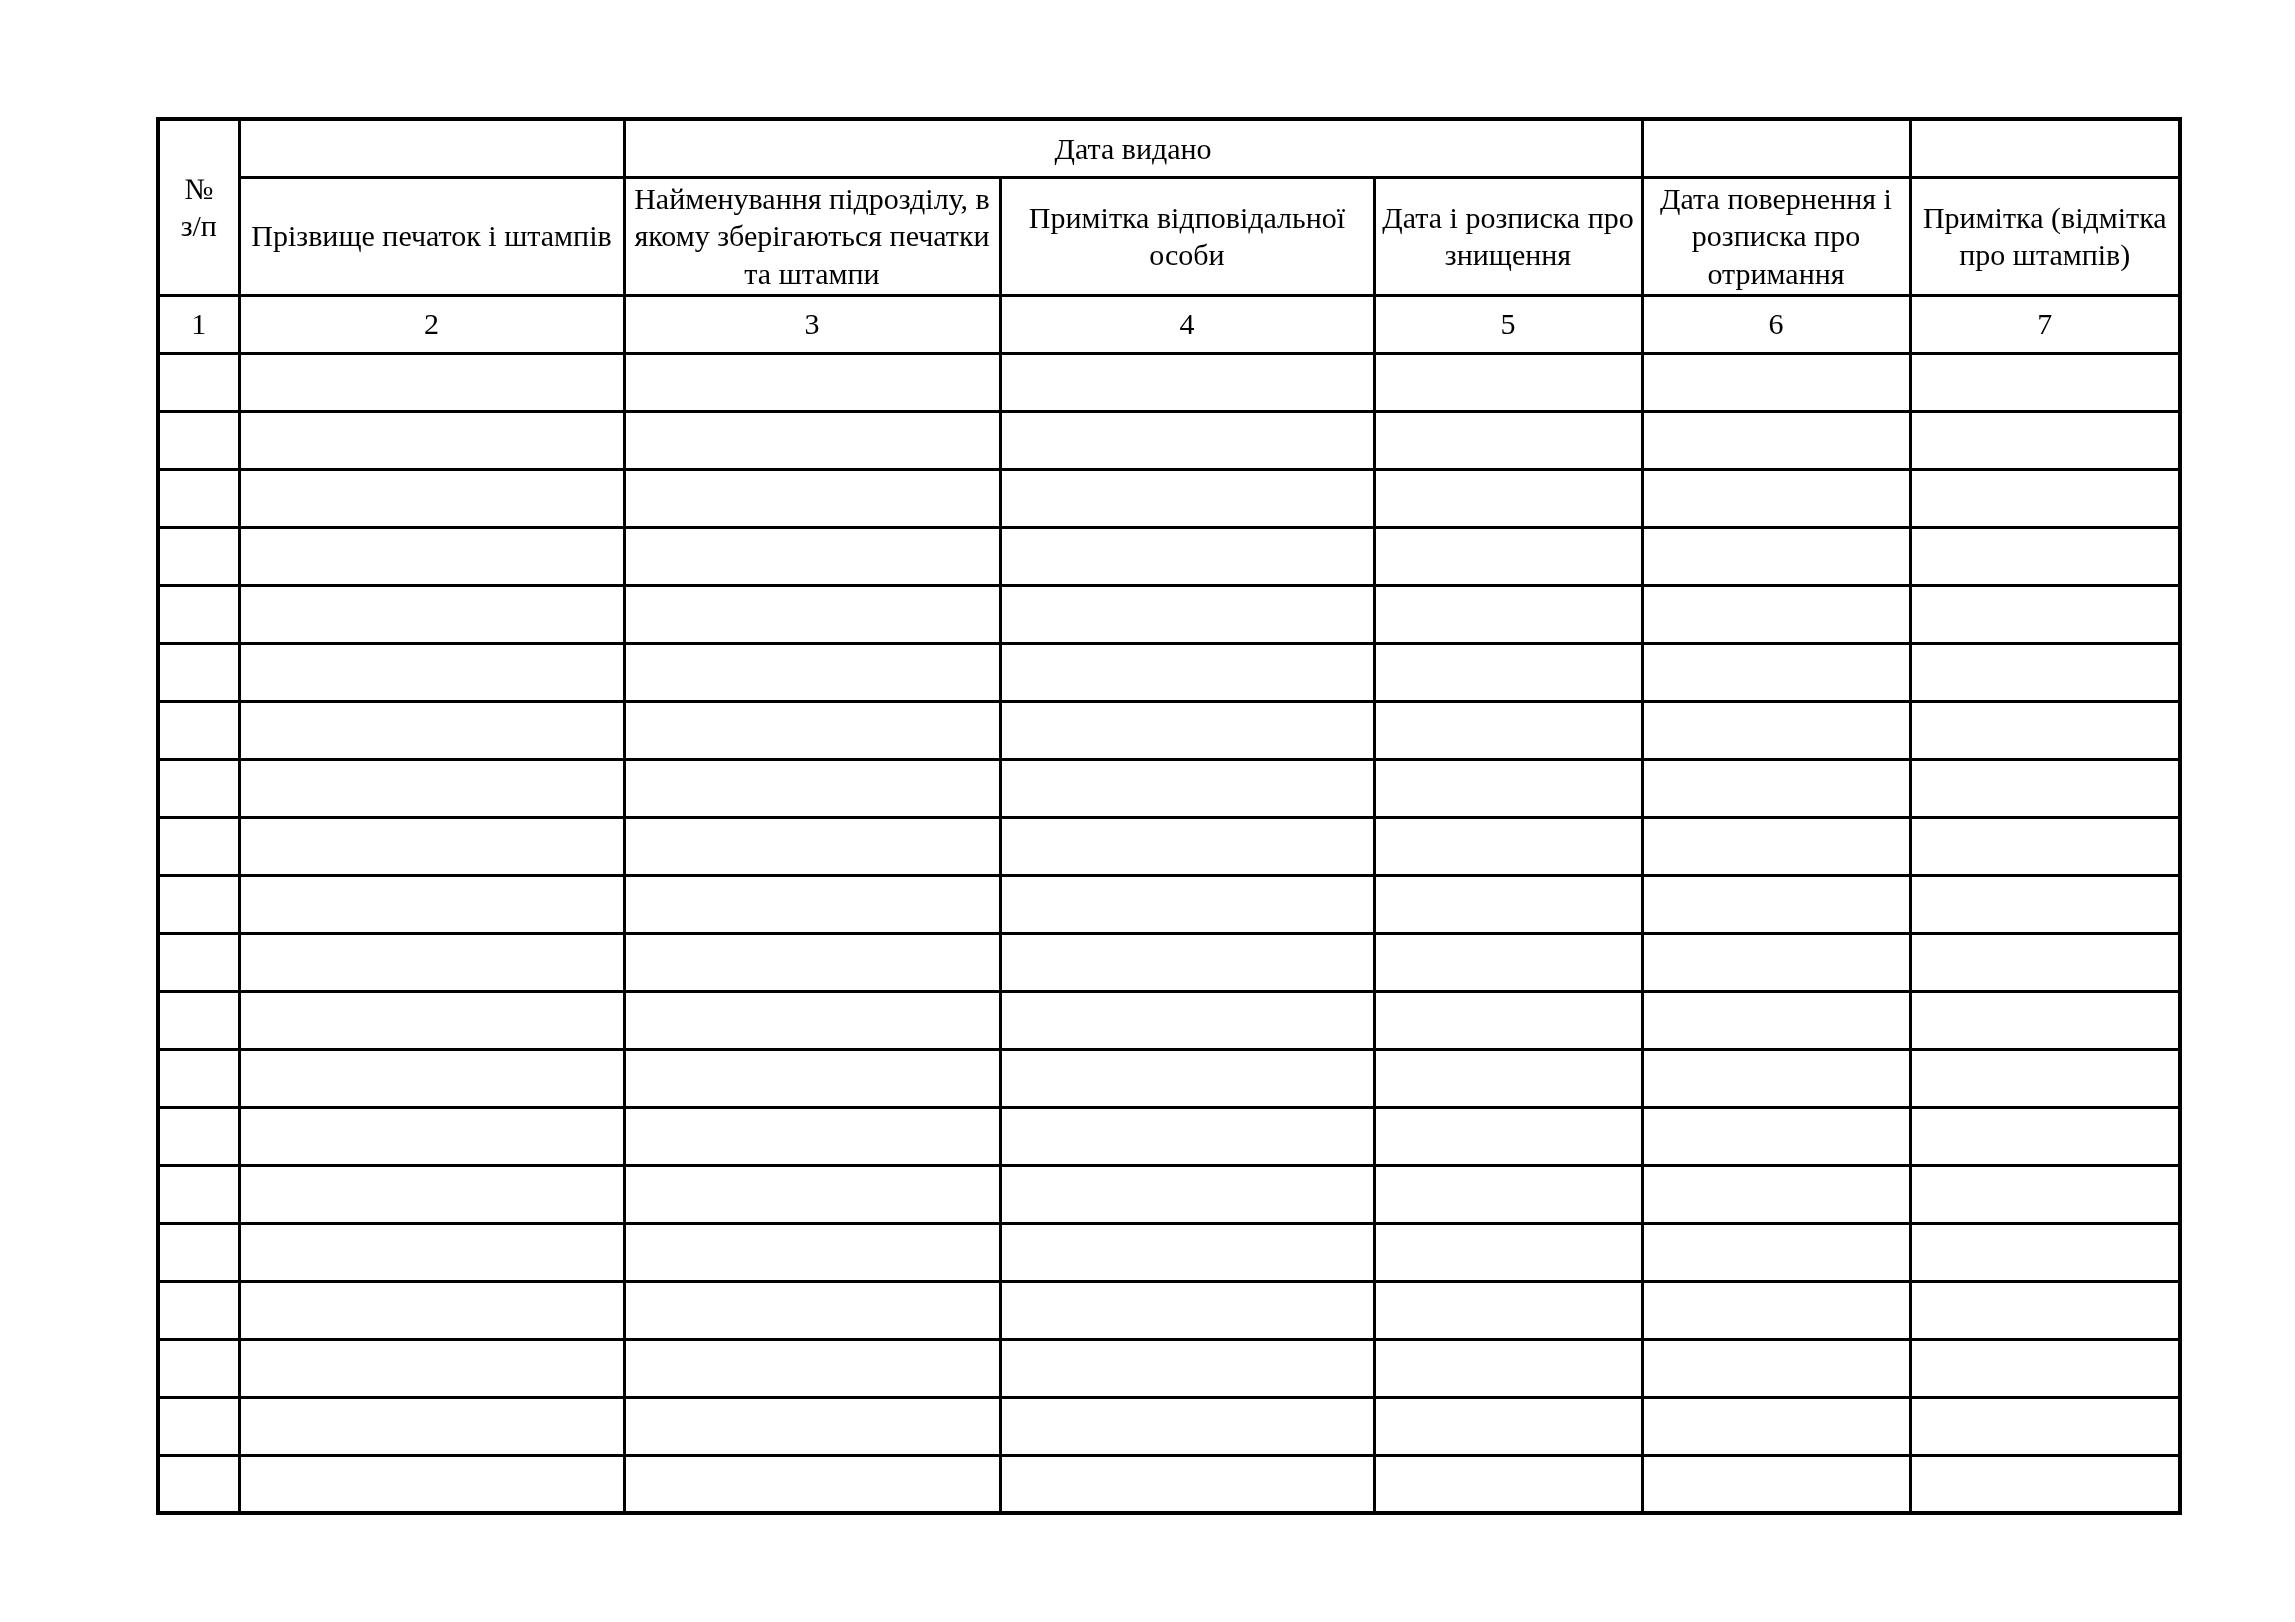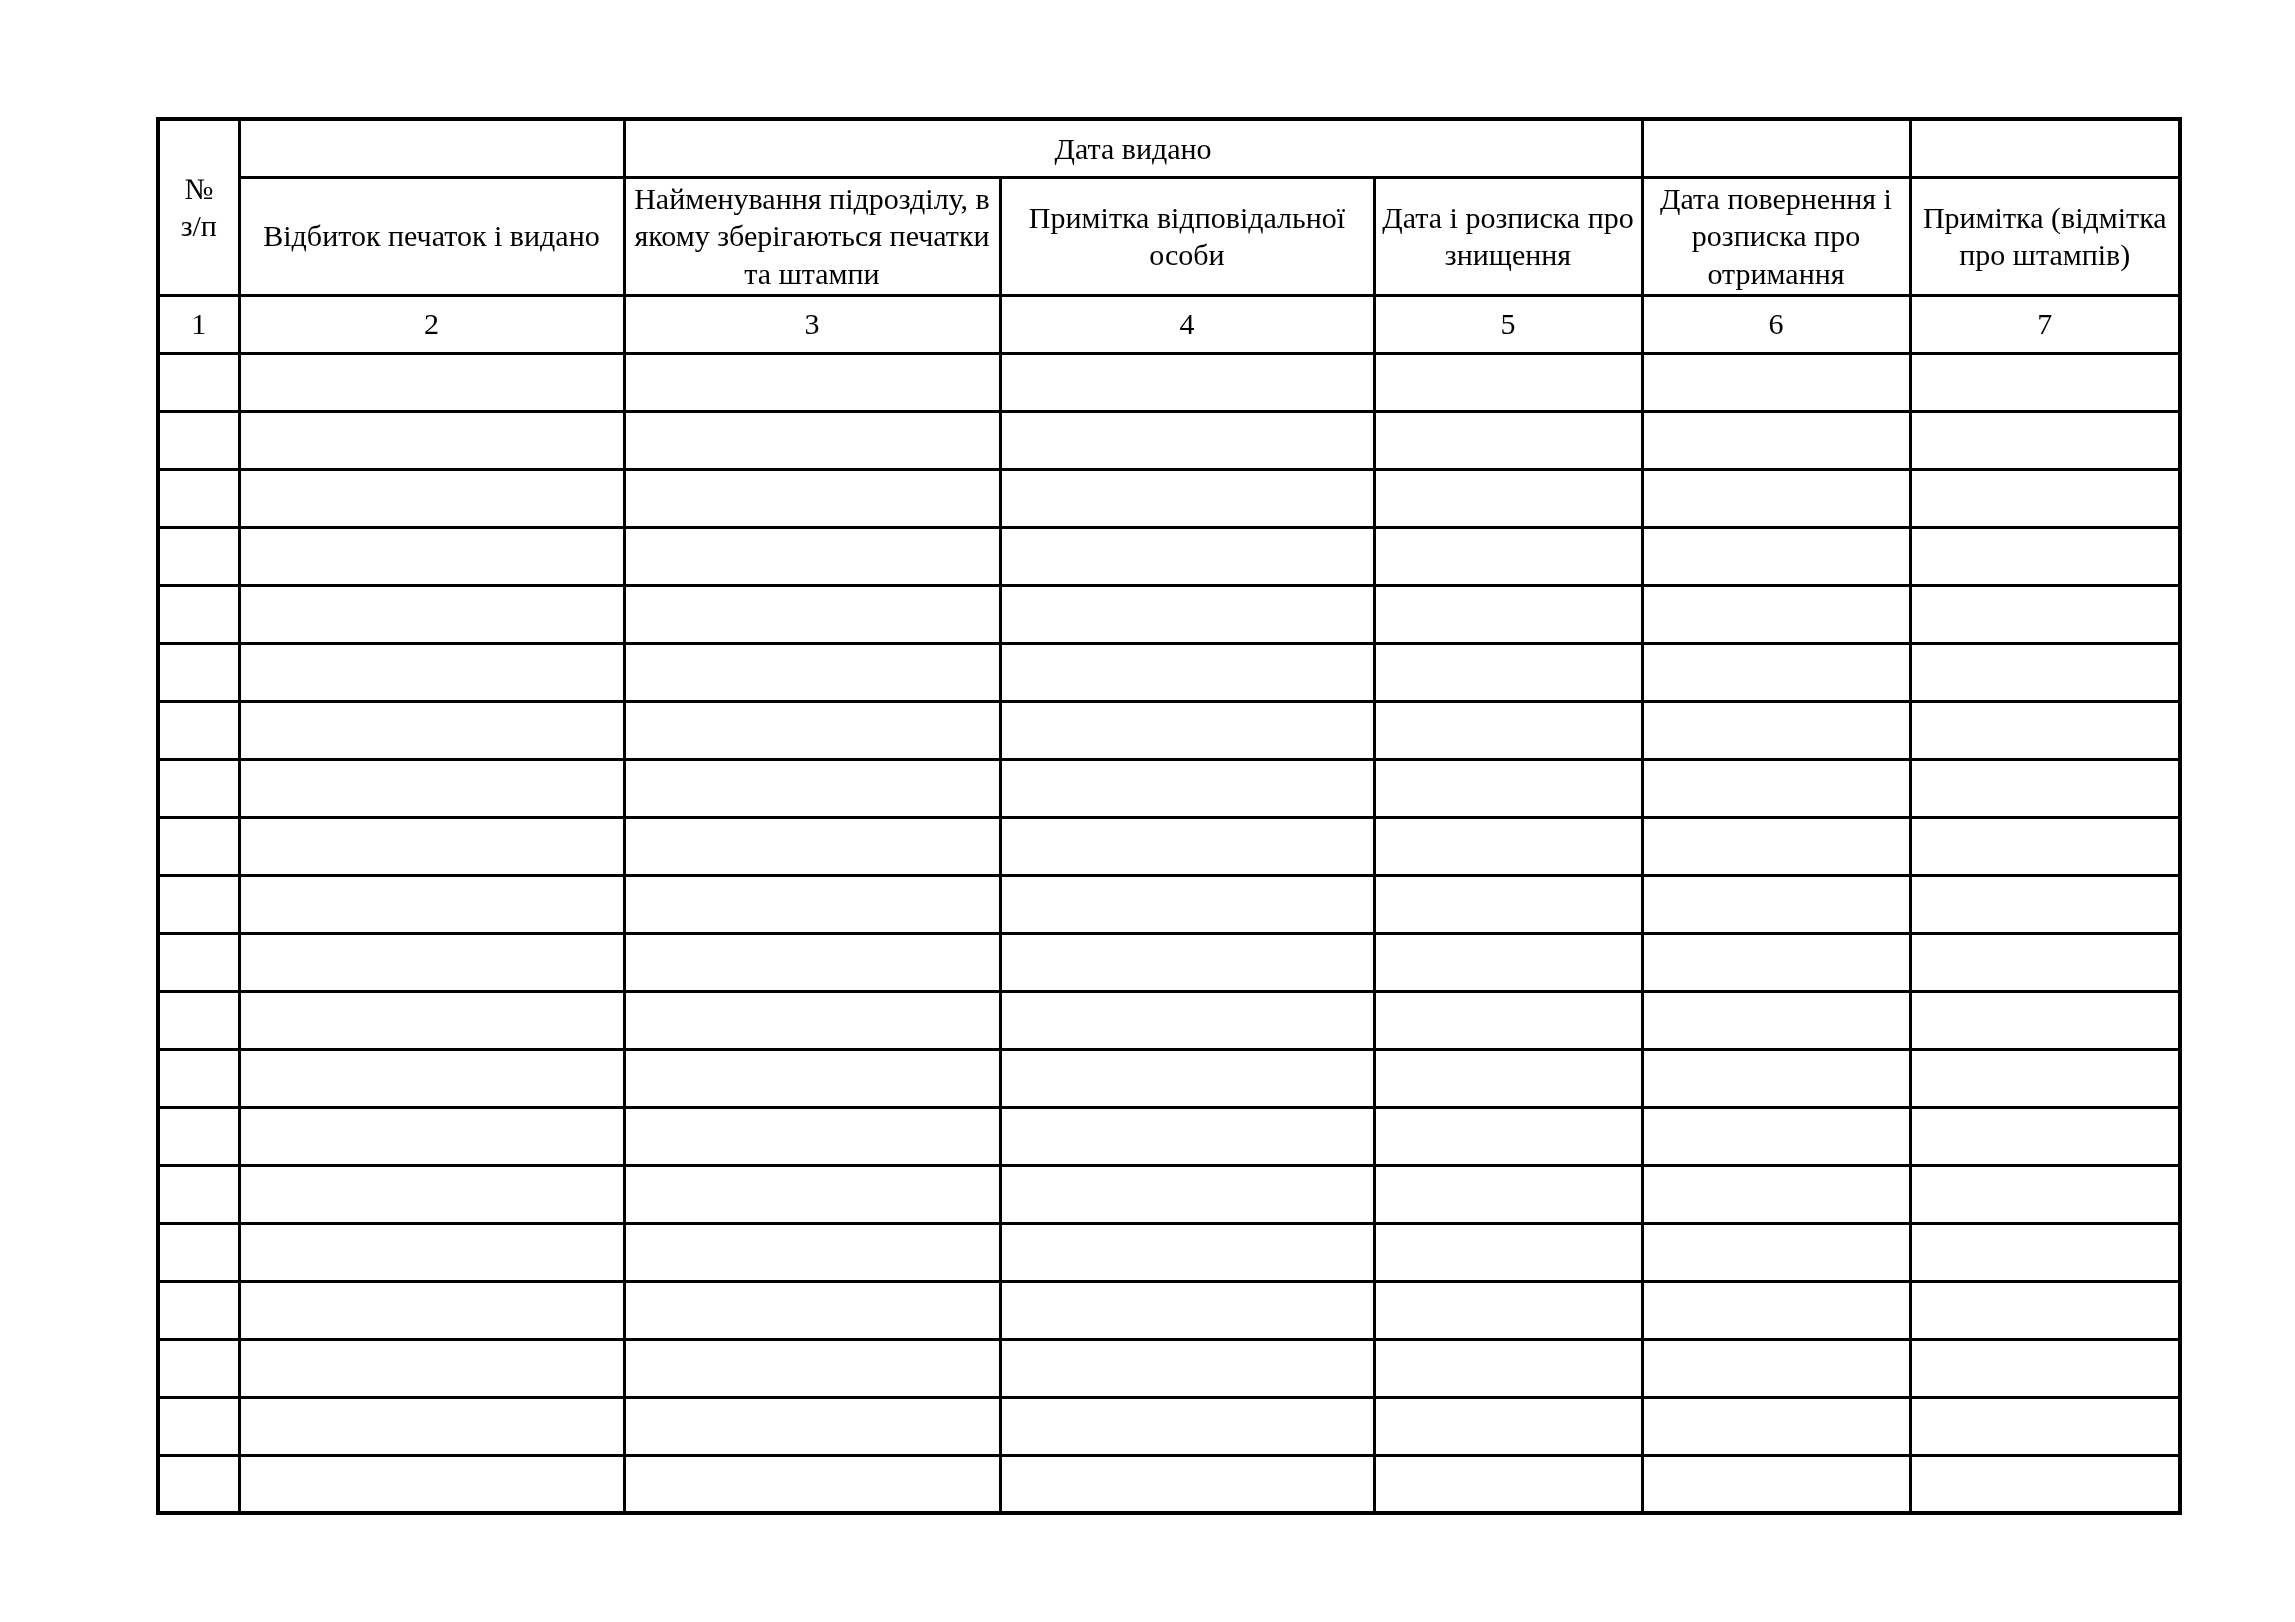--- a/index.html
+++ b/index.html
@@ -65,21 +65,21 @@
     <thead>
       <tr class="row-group-header">
         <td rowspan="2" class="pre">№
 з/п</td>
         <td></td>
         <td colspan="3">Дата видано</td>
         <td></td>
         <td></td>
       </tr>
       <tr class="row-labels">
-        <td>Відбиток печаток і видано</td>
+        <td>Прізвище печаток і штампів</td>
         <td>Найменування підрозділу, в якому зберігаються печатки та штампи</td>
         <td>Примітка відповідальної особи</td>
         <td>Дата і розписка про знищення</td>
         <td>Дата повернення і розписка про отримання</td>
         <td>Примітка (відмітка про штампів)</td>
       </tr>
       <tr class="row-numbers">
         <td>1</td>
         <td>2</td>
         <td>3</td>

